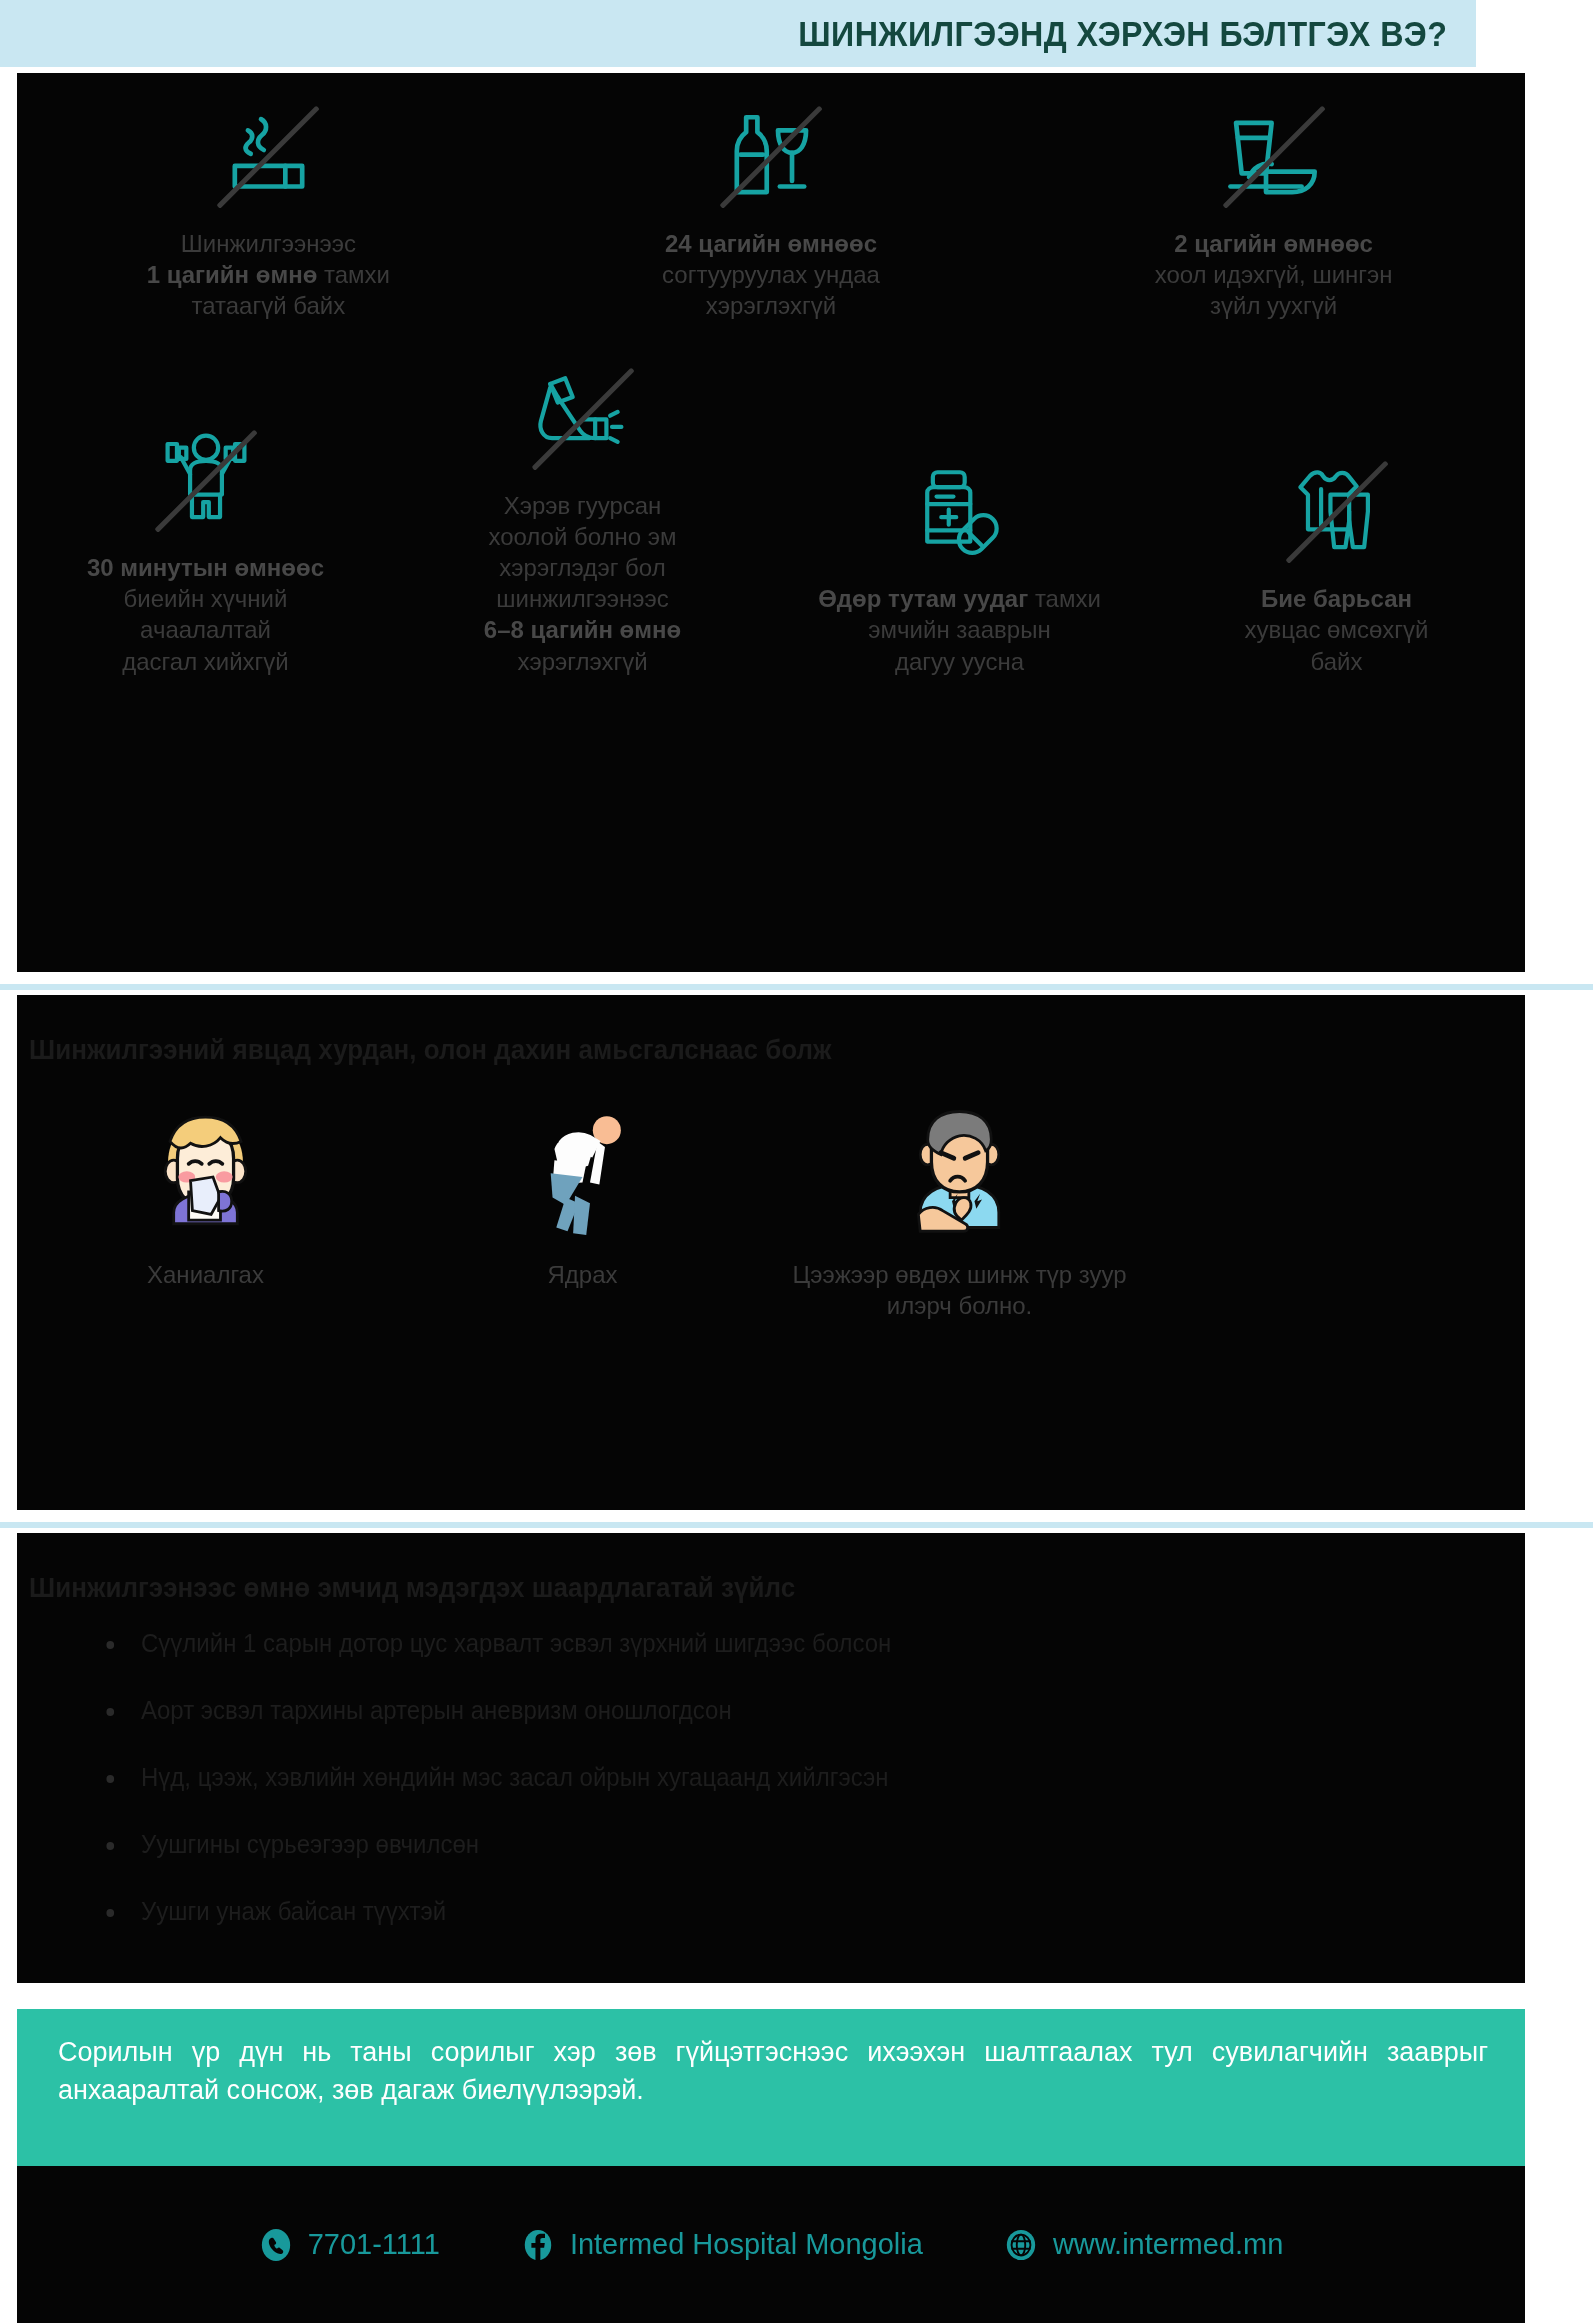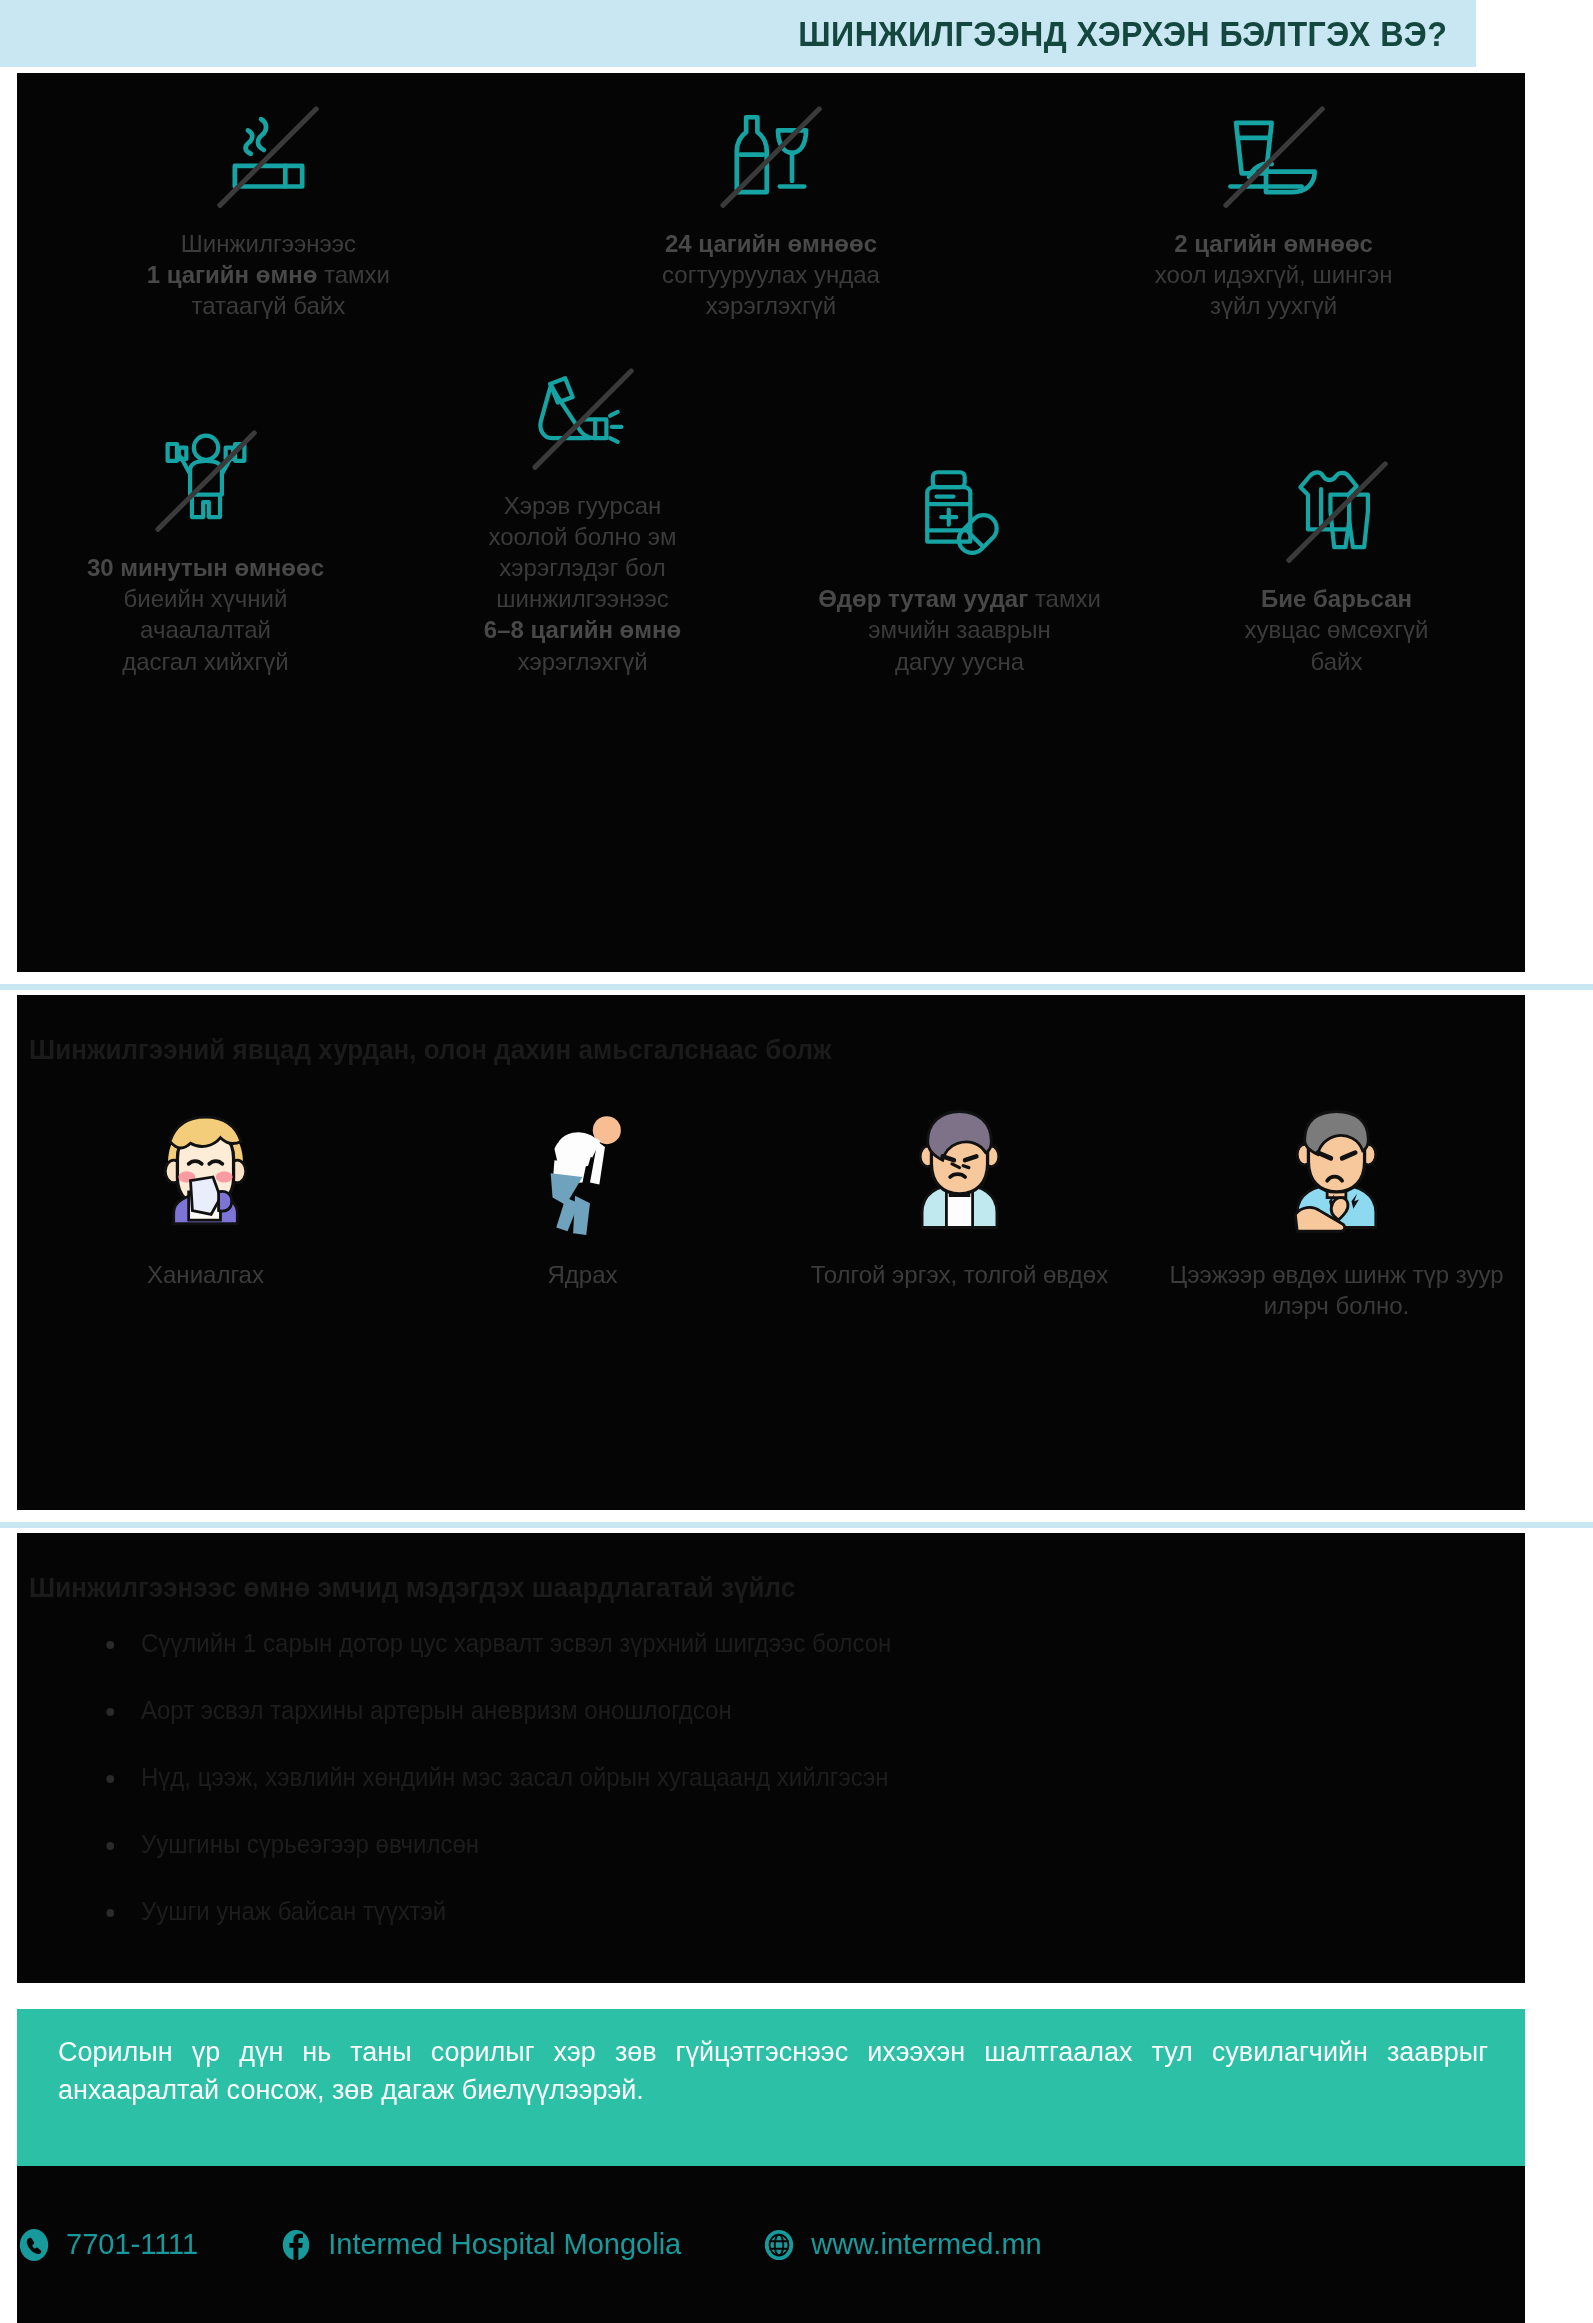--- a/index.html
+++ b/index.html
@@ -82,21 +82,21 @@
     background:#2cc1a6;box-sizing:border-box;padding:24px 37px 0 41px;
   }
   #note p{
     margin:0;font-size:27px;line-height:1.42;color:#ffffff;
     text-align:justify;text-align-last:left;
   }
 
   
   #footer{
     position:absolute;left:17px;top:2166px;width:1508px;height:157px;
-    background:#050505;display:flex;align-items:center;justify-content:flex-start;gap:81px;
+    background:#050505;display:flex;align-items:center;justify-content:center;gap:81px;
   }
   .fitem{display:flex;align-items:center;gap:15px;}
   .fitem .ftxt{font-size:29px;color:#18999b;}
   .fic{width:34px;height:34px;display:block;}
 </style>
 </head>
 <body>
 
 <div class="page">
 
@@ -300,37 +300,20 @@
             <path d="M86 40l8 6-6 40-10-2z" fill="#fdfdfd"></path>
             <path d="M40 60l34 4-4 20-32 2z" fill="#fdfdfd"></path>
             <path d="M36 74l34 4-18 30-14-8z" fill="#6fa2bd"></path>
             <path d="M52 100l14 6-12 30-12-4z" fill="#6fa2bd"></path>
             <path d="M62 98l16 8-4 34-14-2z" fill="#6fa2bd"></path>
           </svg>
         </div>
         <div class="symp-label">Ядрах</div>
       </div>
 
-      <div class="symp-cell">
-        <div class="symp-fig">
-          <svg width="131" height="131" viewBox="0 0 140 140">
-            <path d="M30 116c0-20 16-30 40-30s40 10 40 30v16H30z" fill="#bfe8ef" stroke="#111" stroke-width="3"></path>
-            <path d="M56 90h28v42H56z" fill="#fdfdfd" stroke="#111" stroke-width="3"></path>
-            <path d="M60 86h20v12H60z" fill="#f6c89b" stroke="#111" stroke-width="3"></path>
-            <ellipse cx="36" cy="56" rx="8" ry="11" fill="#f6c89b" stroke="#111" stroke-width="3"></ellipse>
-            <ellipse cx="104" cy="56" rx="8" ry="11" fill="#f6c89b" stroke="#111" stroke-width="3"></ellipse>
-            <path d="M40 44c0-20 12-32 30-32s30 12 30 32v20c0 20-12 32-30 32s-30-12-30-32z" fill="#f6c89b" stroke="#111" stroke-width="3.5"></path>
-            <path d="M36 40c0-20 14-32 34-32s34 12 34 32c0 6-2 10-6 12-6-10-18-14-30-10-8 3-14 10-16 18-8-4-16-10-16-20z" fill="#7d7287" stroke="#111" stroke-width="3"></path>
-            <path d="M52 56l12 4M88 56l-12 4" stroke="#111" stroke-width="5" stroke-linecap="round"></path>
-            <path d="M60 78c4-4 12-4 16 0" stroke="#111" stroke-width="4" fill="none" stroke-linecap="round"></path>
-            <path d="M62 64l8 4M74 66l6 2" stroke="#111" stroke-width="3.5" stroke-linecap="round"></path>
-          </svg>
-        </div>
-        <div class="symp-label">Толгой эргэх, толгой өвдөх</div>
-      </div>
 
       <div class="symp-cell">
         <div class="symp-fig">
           <svg width="131" height="131" viewBox="0 0 140 140">
             <path d="M28 116c0-20 18-30 42-30s42 10 42 30v16H28z" fill="#8cd9f0" stroke="#111" stroke-width="3"></path>
             <path d="M60 86h20v14H60z" fill="#f6c89b" stroke="#111" stroke-width="3"></path>
             <ellipse cx="36" cy="54" rx="8" ry="11" fill="#f6c89b" stroke="#111" stroke-width="3"></ellipse>
             <ellipse cx="104" cy="54" rx="8" ry="11" fill="#f6c89b" stroke="#111" stroke-width="3"></ellipse>
             <path d="M40 42c0-20 12-32 30-32s30 12 30 32v20c0 20-12 32-30 32s-30-12-30-32z" fill="#f6c89b" stroke="#111" stroke-width="3.5"></path>
             <path d="M36 38c0-20 14-30 34-30s34 10 34 30c0 6-2 10-6 12-4-12-16-18-28-16-10 2-18 10-20 20-8-4-14-8-14-16z" fill="#7b7b7b" stroke="#111" stroke-width="3"></path>

